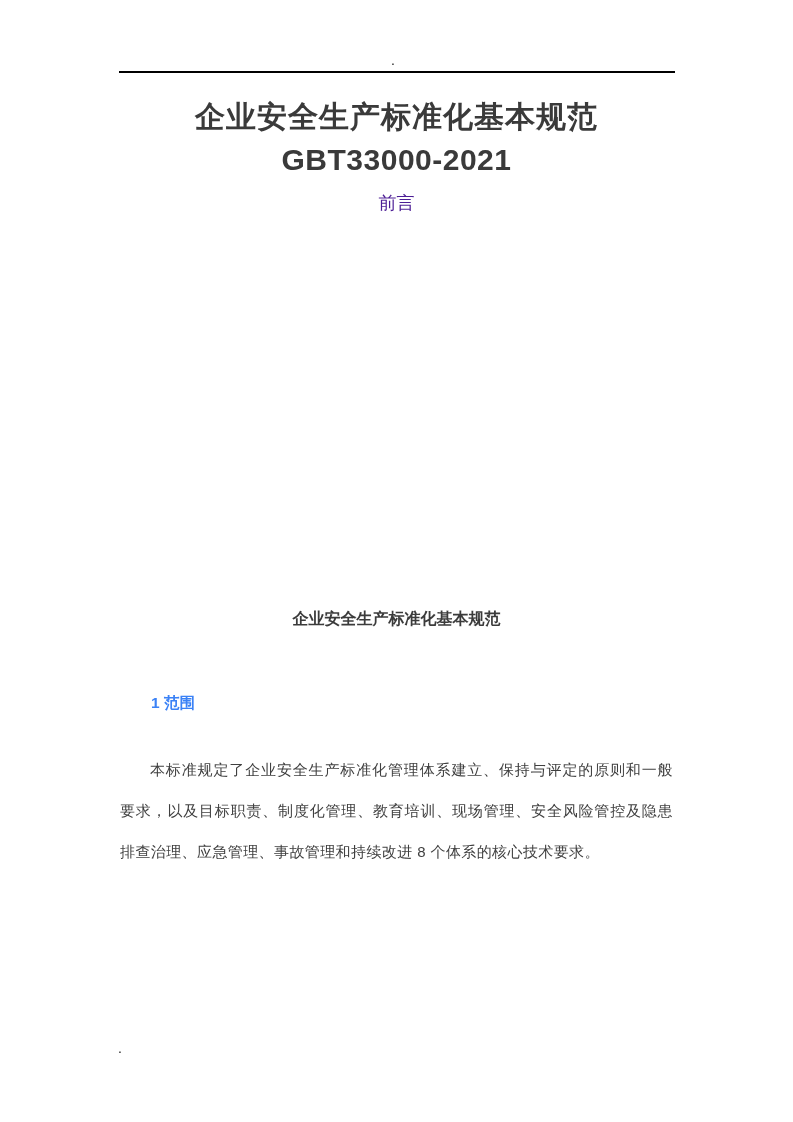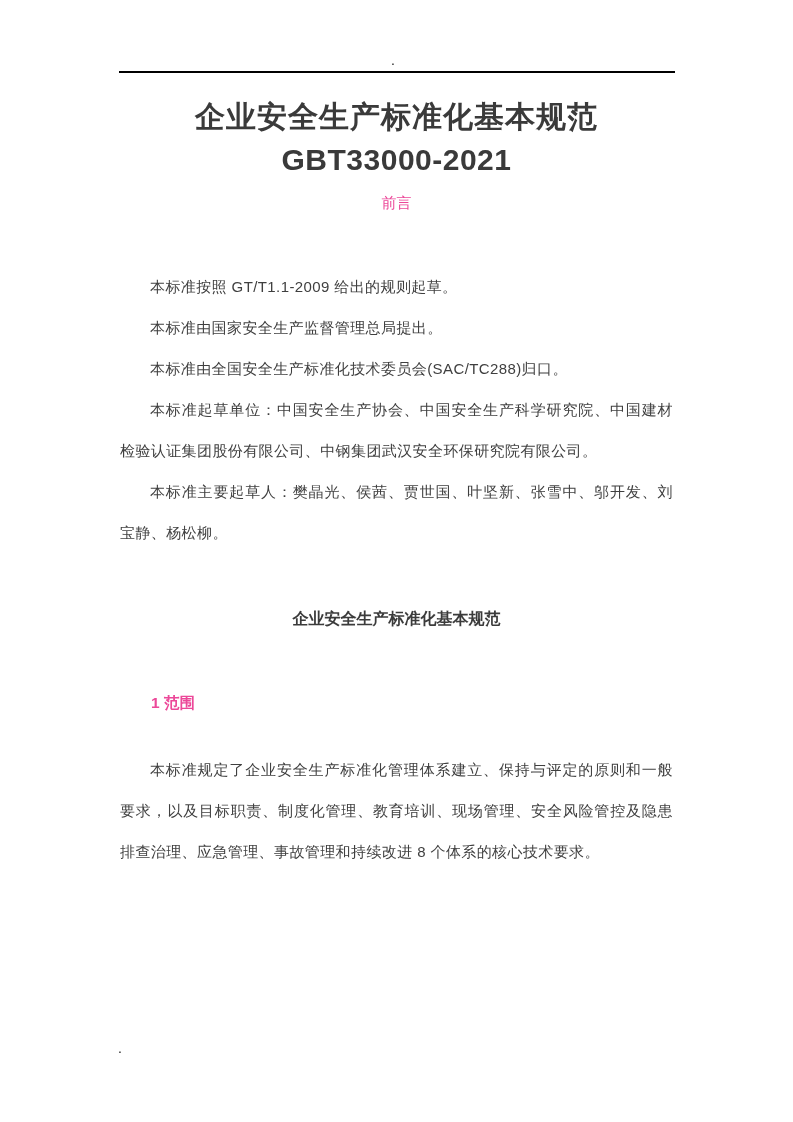--- a/index.html
+++ b/index.html
@@ -45,23 +45,23 @@
     letter-spacing: 1px;
   }
   .doc-title-1 { top: 99px; }
   .doc-title-2 { top: 142px; letter-spacing: 0.5px; }
   .foreword-label {
     position: absolute;
     left: 120px;
     width: 553px;
     top: 193px;
     text-align: center;
-    font-size: 15px;
+    font-size: 18px;
     line-height: 20px;
-    color: #ec4899;
+    color: #4c1d95;
   }
   .foreword {
     position: absolute;
     left: 120px;
     width: 553px;
     top: 266px;
   }
   .foreword p, .body-par {
     margin: 0;
     font-size: 15px;
@@ -83,21 +83,21 @@
     color: #3b3b3b;
   }
   .clause-heading {
     position: absolute;
     left: 120px;
     width: 553px;
     font-size: 15.5px;
     line-height: 41px;
     font-weight: 700;
     text-indent: 2em;
-    color: #ec4899;
+    color: #3b82f6;
   }
   .clause-1 { top: 682px; }
   .clause-2 { top: 970px; }
   .body-par { position: absolute; left: 120px; width: 553px; }
   .s1p1 { top: 749px; }
   .s1p2 { top: 846px; }
   .footer-dot {
     position: absolute;
     left: 118px;
     top: 1041px;
@@ -112,27 +112,20 @@
 <div class="page">
 
   <span class="header-dot">.</span>
   <div class="header-rule"></div>
 
   <h1 class="doc-title doc-title-1">企业安全生产标准化基本规范</h1>
   <h1 class="doc-title doc-title-2">GBT33000-2021</h1>
 
   <div class="foreword-label">前言</div>
 
-  <div class="foreword">
-    <p>本标准按照 GT/T1.1-2009 给出的规则起草。</p>
-    <p>本标准由国家安全生产监督管理总局提出。</p>
-    <p>本标准由全国安全生产标准化技术委员会(SAC/TC288)归口。</p>
-    <p>本标准起草单位：中国安全生产协会、中国安全生产科学研究院、中国建材检验认证集团股份有限公司、中钢集团武汉安全环保研究院有限公司。</p>
-    <p>本标准主要起草人：樊晶光、侯茜、贾世国、叶坚新、张雪中、邬开发、刘宝静、杨松柳。</p>
-  </div>
 
   <div class="section-title">企业安全生产标准化基本规范</div>
 
   <div class="clause-heading clause-1">1 范围</div>
 
   <p class="body-par s1p1">本标准规定了企业安全生产标准化管理体系建立、保持与评定的原则和一般要求，以及目标职责、制度化管理、教育培训、现场管理、安全风险管控及隐患排查治理、应急管理、事故管理和持续改进 8 个体系的核心技术要求。</p>
 
 
   <span class="footer-dot">.</span>
 

